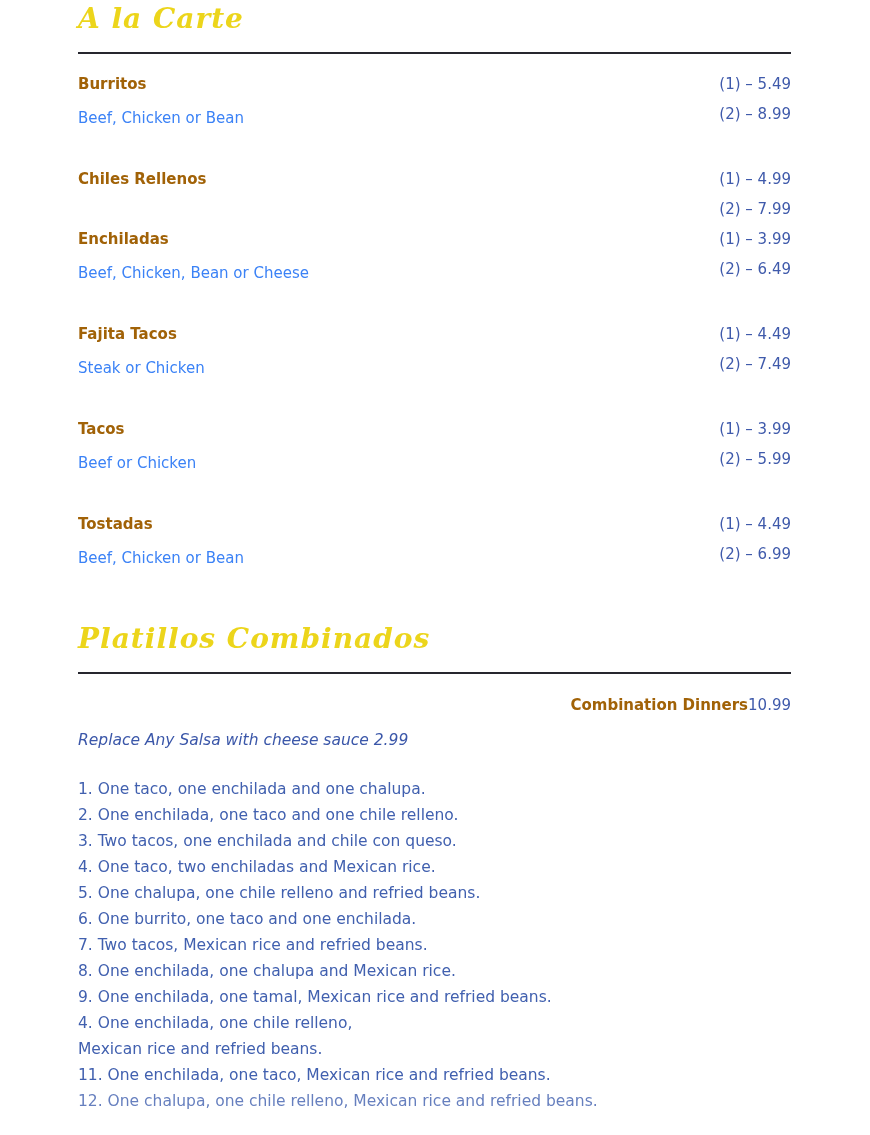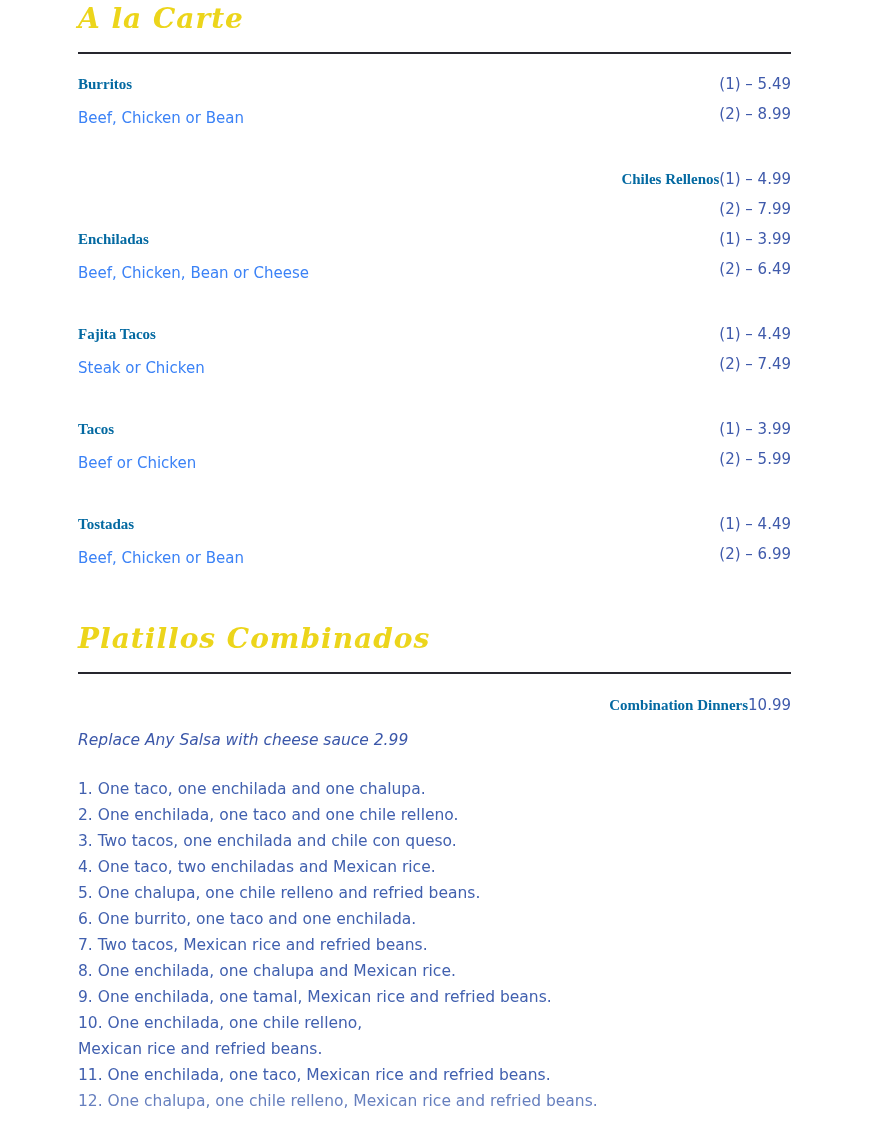--- a/index.html
+++ b/index.html
@@ -28,27 +28,26 @@
     border-top: 2px solid #26262e;
     margin-top: 16px;
   }
   .items { margin-top: 20px; }
   .menu-item {
     display: flex;
     justify-content: space-between;
     align-items: flex-start;
     margin-bottom: 41px;
   }
-  .menu-item.no-desc { margin-bottom: 10px; justify-content: flex-end; }
+  .menu-item.no-desc { margin-bottom: 10px; }
   .item-name {
     font-weight: bold;
     font-size: 15px;
     line-height: 20px;
-    color: #0369a1;
-    font-family: Liberation Serif, serif;
+    color: #a16207;
   }
   .item-desc {
     font-size: 15px;
     line-height: 20px;
     color: #3b82f6;
     margin-top: 14px;
   }
   .item-prices {
     text-align: right;
     font-size: 15px;
@@ -178,20 +177,20 @@
     <div class="combo-list">
       <div class="combo-line">1. One taco, one enchilada and one chalupa.</div>
       <div class="combo-line">2. One enchilada, one taco and one chile relleno.</div>
       <div class="combo-line">3. Two tacos, one enchilada and chile con queso.</div>
       <div class="combo-line">4. One taco, two enchiladas and Mexican rice.</div>
       <div class="combo-line">5. One chalupa, one chile relleno and refried beans.</div>
       <div class="combo-line">6. One burrito, one taco and one enchilada.</div>
       <div class="combo-line">7. Two tacos, Mexican rice and refried beans.</div>
       <div class="combo-line">8. One enchilada, one chalupa and Mexican rice.</div>
       <div class="combo-line">9. One enchilada, one tamal, Mexican rice and refried beans.</div>
-      <div class="combo-line">10. One enchilada, one chile relleno,</div>
+      <div class="combo-line">4. One enchilada, one chile relleno,</div>
       <div class="combo-line">Mexican rice and refried beans.</div>
       <div class="combo-line">11. One enchilada, one taco, Mexican rice and refried beans.</div>
       <div class="combo-line clipped">12. One chalupa, one chile relleno, Mexican rice and refried beans.</div>
     </div>
   </section>
 
 </div>
 
 </body></html>

